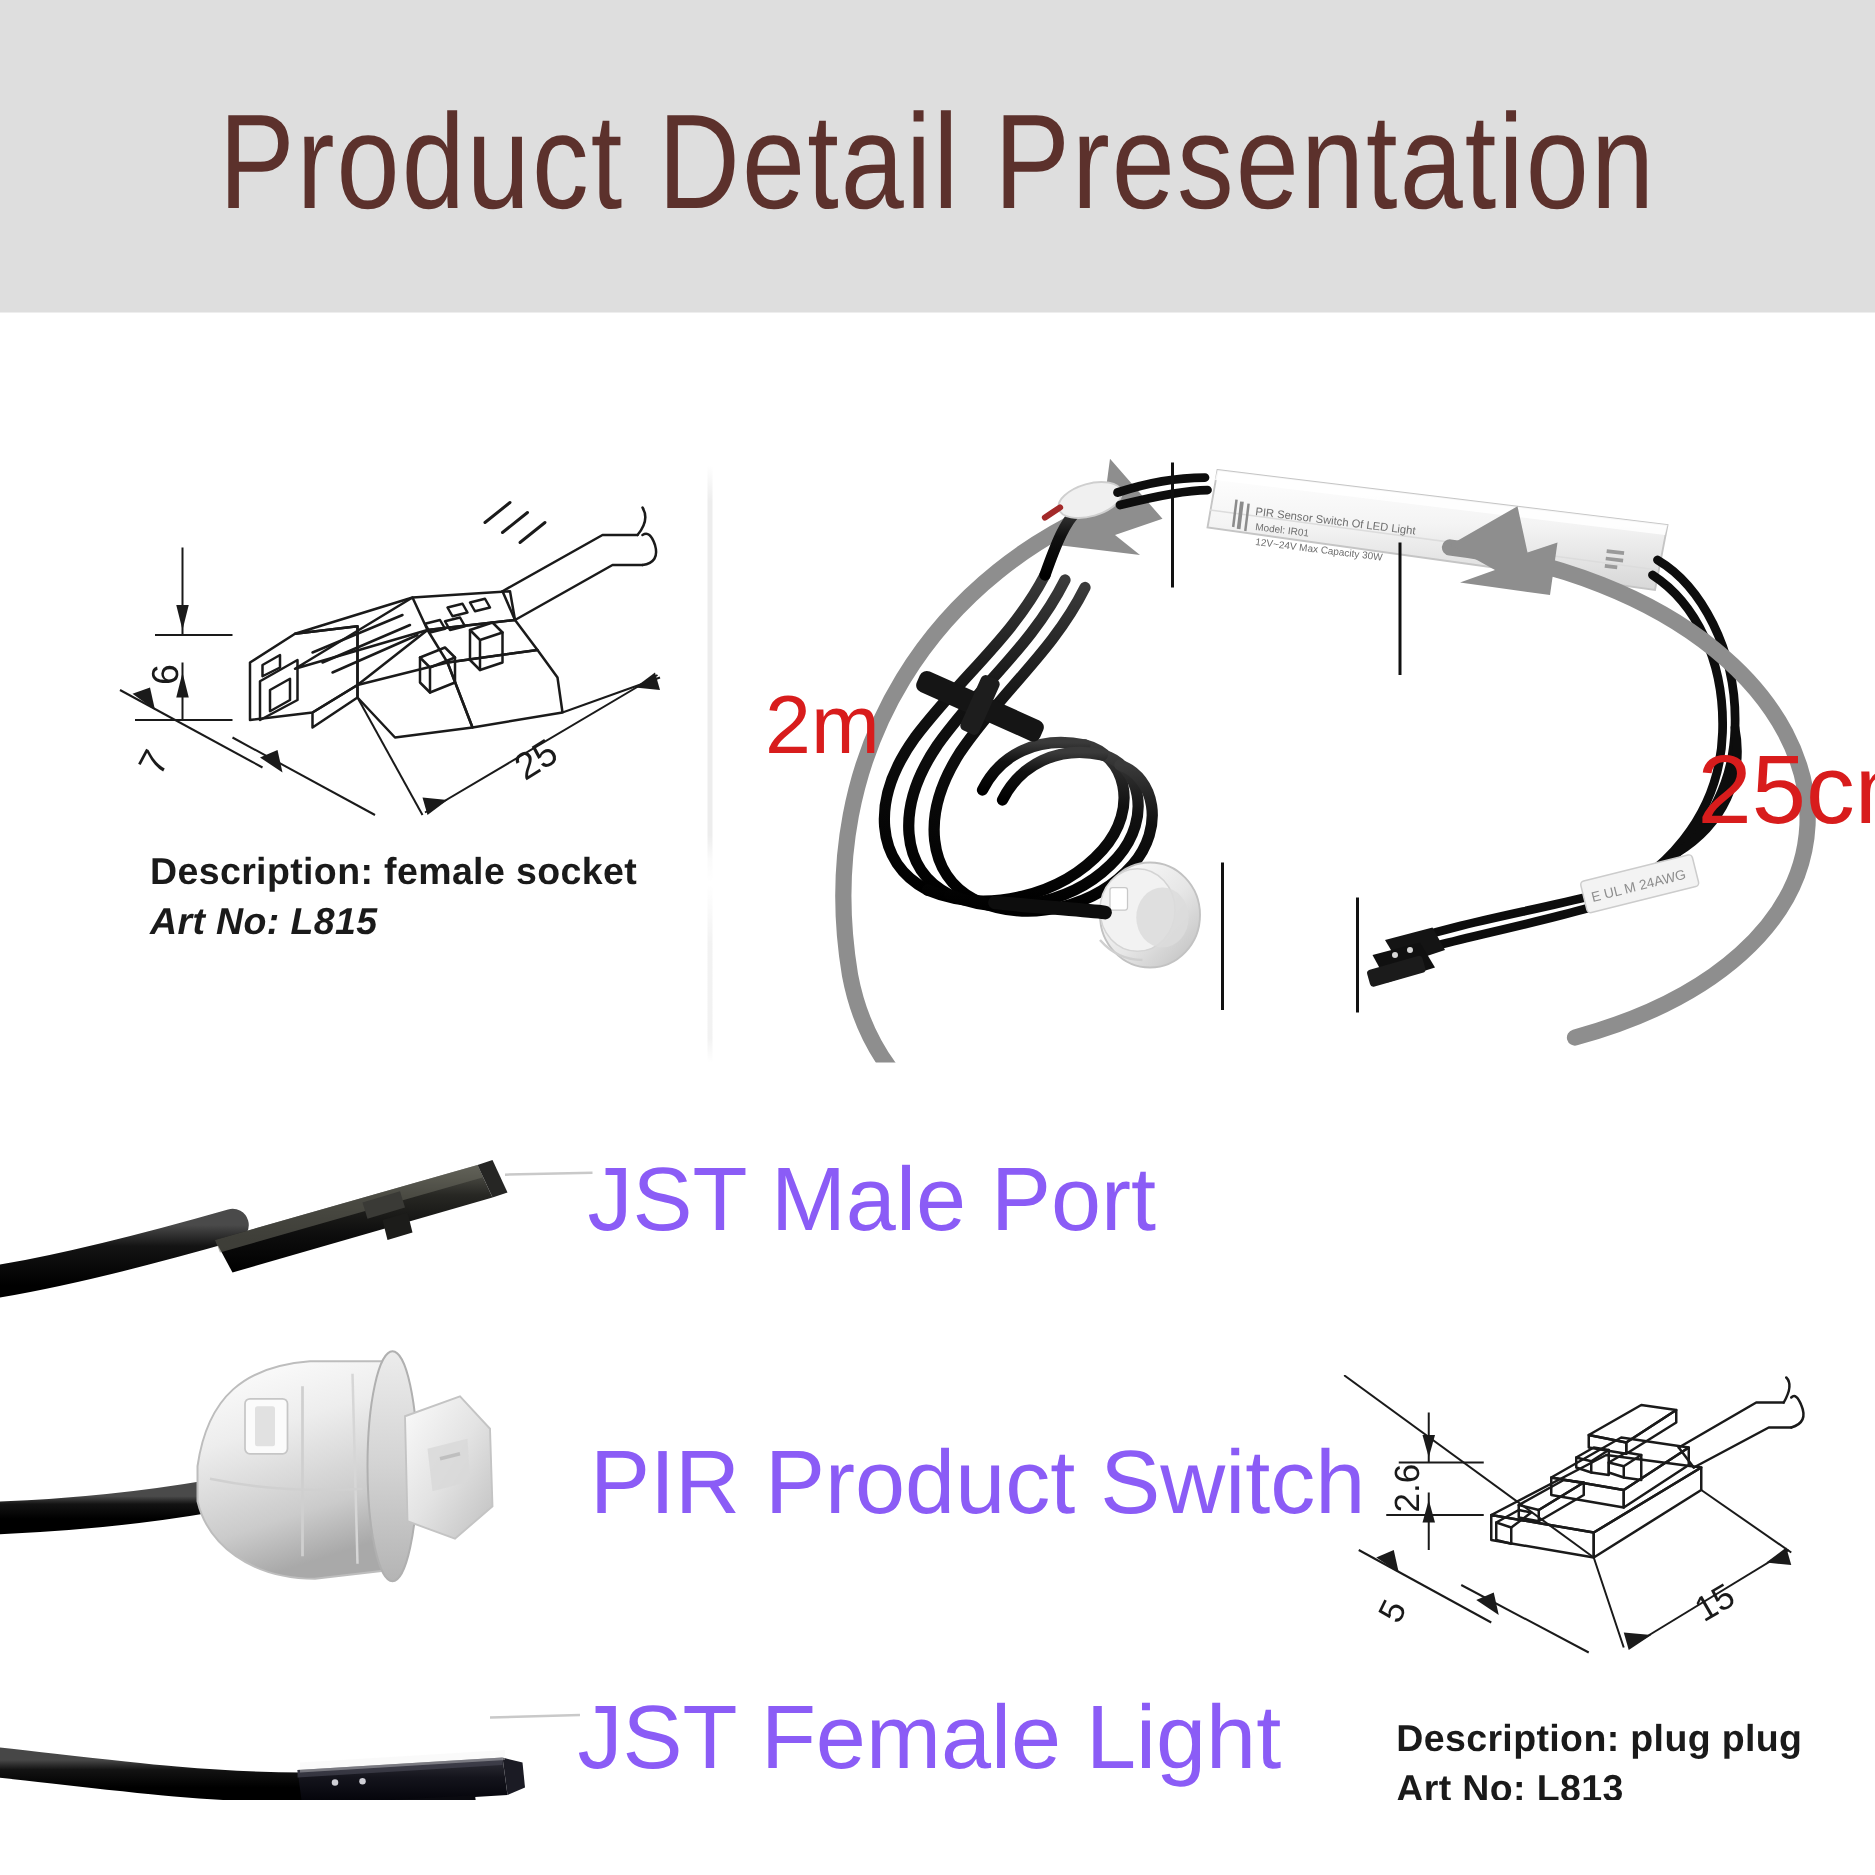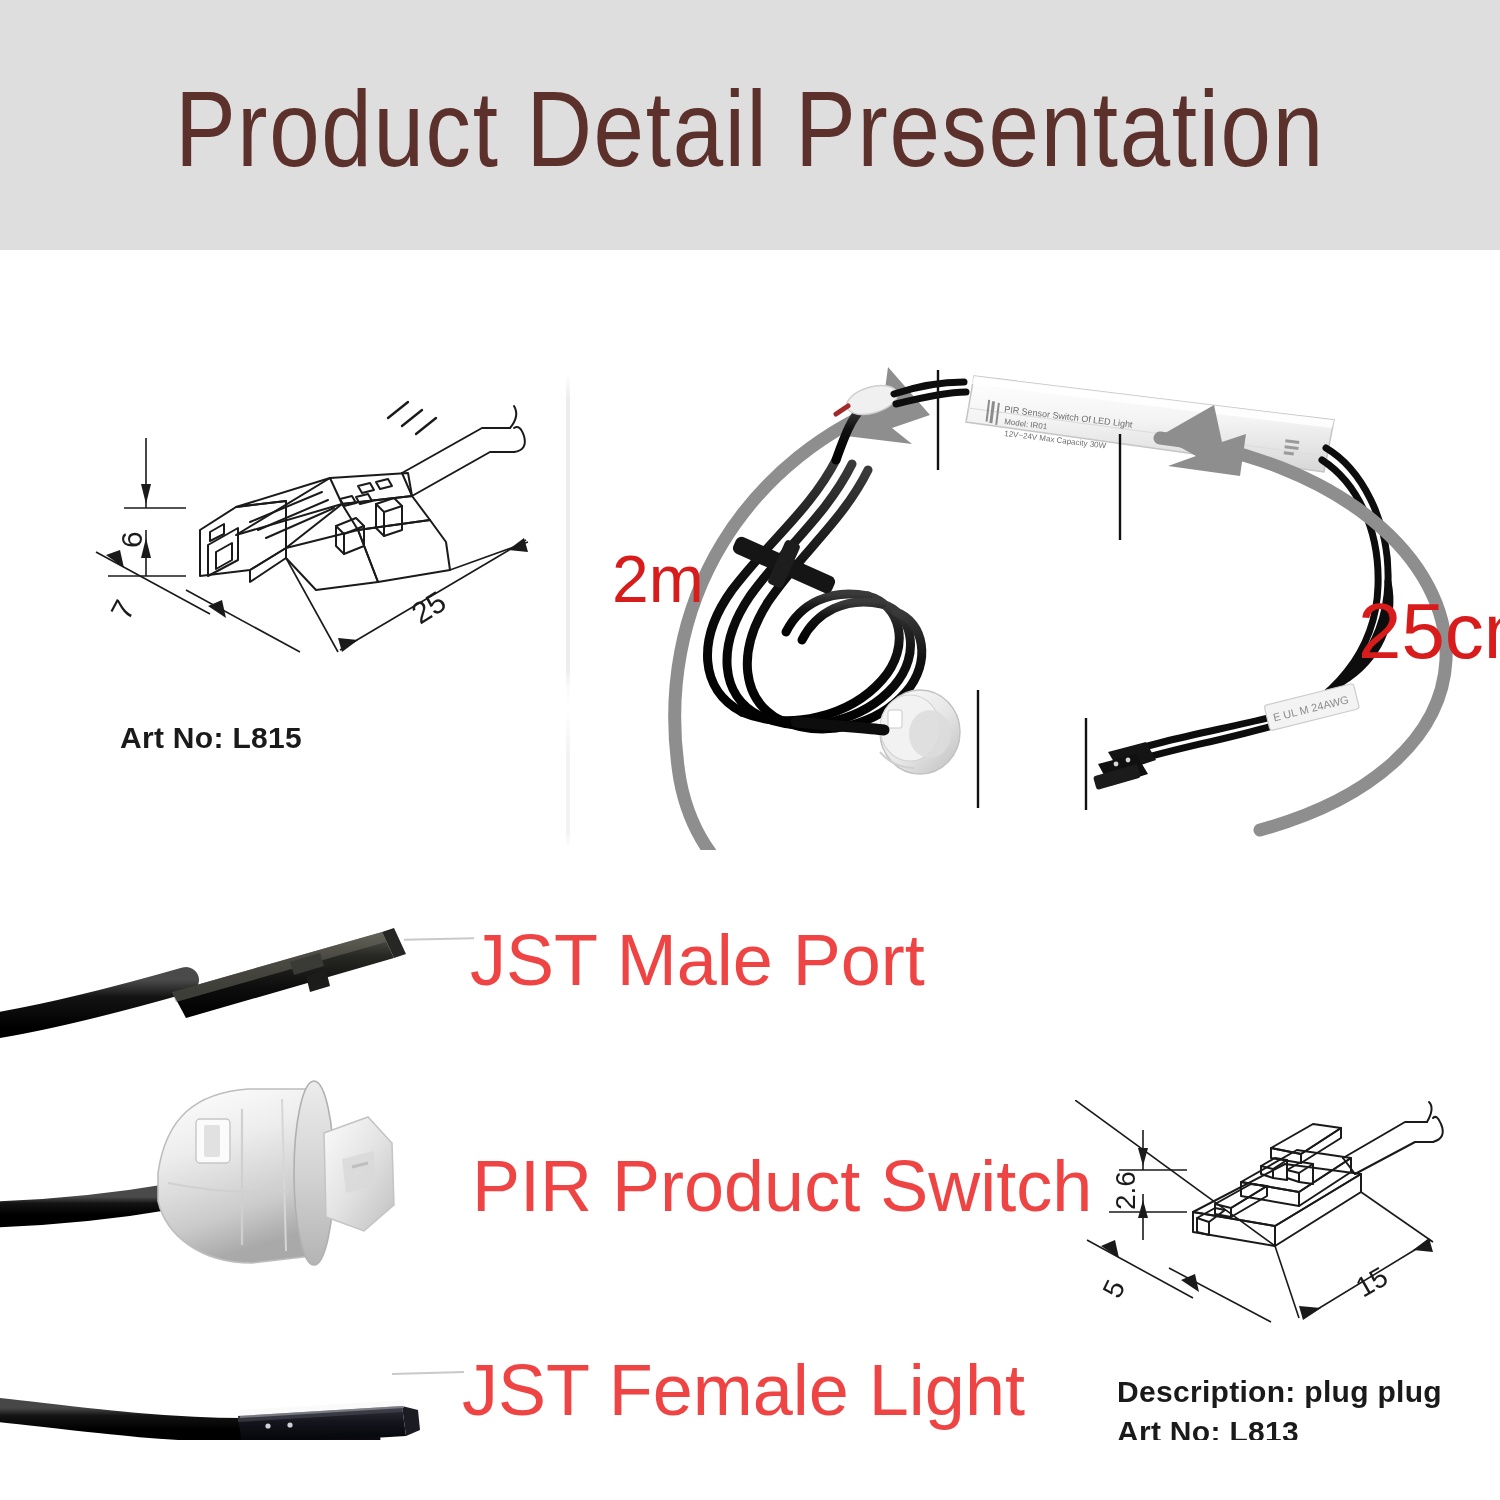--- a/index.html
+++ b/index.html
@@ -77,21 +77,21 @@
     color: #d81c1c;
     font-family: "Liberation Sans Narrow", "Liberation Sans", sans-serif;
     font-weight: 400;
     white-space: nowrap;
   }
   #label-2m   { left: 612px; top: 536px; font-size: 66px; line-height: 86px; }
   #label-25cm { left: 1358px; top: 592px; font-size: 78px; line-height: 78px; }
 
   .callout {
     position: absolute;
-    color: #ef4444;
+    color: #8b5cf6;
     font-family: "Liberation Sans Narrow", "Liberation Sans", sans-serif;
     font-size: 72px;
     line-height: 76px;
     font-weight: 400;
     white-space: nowrap;
   }
   #callout-male   { left: 470px; top: 922px; }
   #callout-pir    { left: 472px; top: 1148px; }
   #callout-female { left: 462px; top: 1352px; }
 
@@ -189,21 +189,22 @@
         <line x1="360" y1="170" x2="438" y2="142"></line>
       </g>
 
       <g fill="#1a1a1a" font-family="Liberation Sans, sans-serif" font-size="30">
         <text x="52" y="148" transform="rotate(-90 52 148)">6</text>
         <text x="38" y="222" transform="rotate(-62 38 222)">7</text>
         <text x="330" y="225" transform="rotate(-32 330 225)">25</text>
       </g>
     </svg>
 
-    <div class="tech-caption light" style="position:absolute; left:30px; top:318px;">Art No: L815</div>
+    <div class="tech-caption light" style="position:absolute; left:30px; top:278px;">Description: female socket</div>
+    <div class="tech-caption light" style="position:absolute; left:30px; top:318px;font-style:italic;">Art No: L815</div>
   </div>
 
   <div id="top-divider"></div>
 
   <div class="panel" style="left:600px; top:360px; width:900px; height:490px;">
 
     <svg width="900" height="490" viewBox="0 0 900 490">
       <defs>
         <linearGradient id="boxGrad" x1="0" y1="0" x2="0" y2="1">
           <stop offset="0%" stop-color="#ffffff"></stop>

